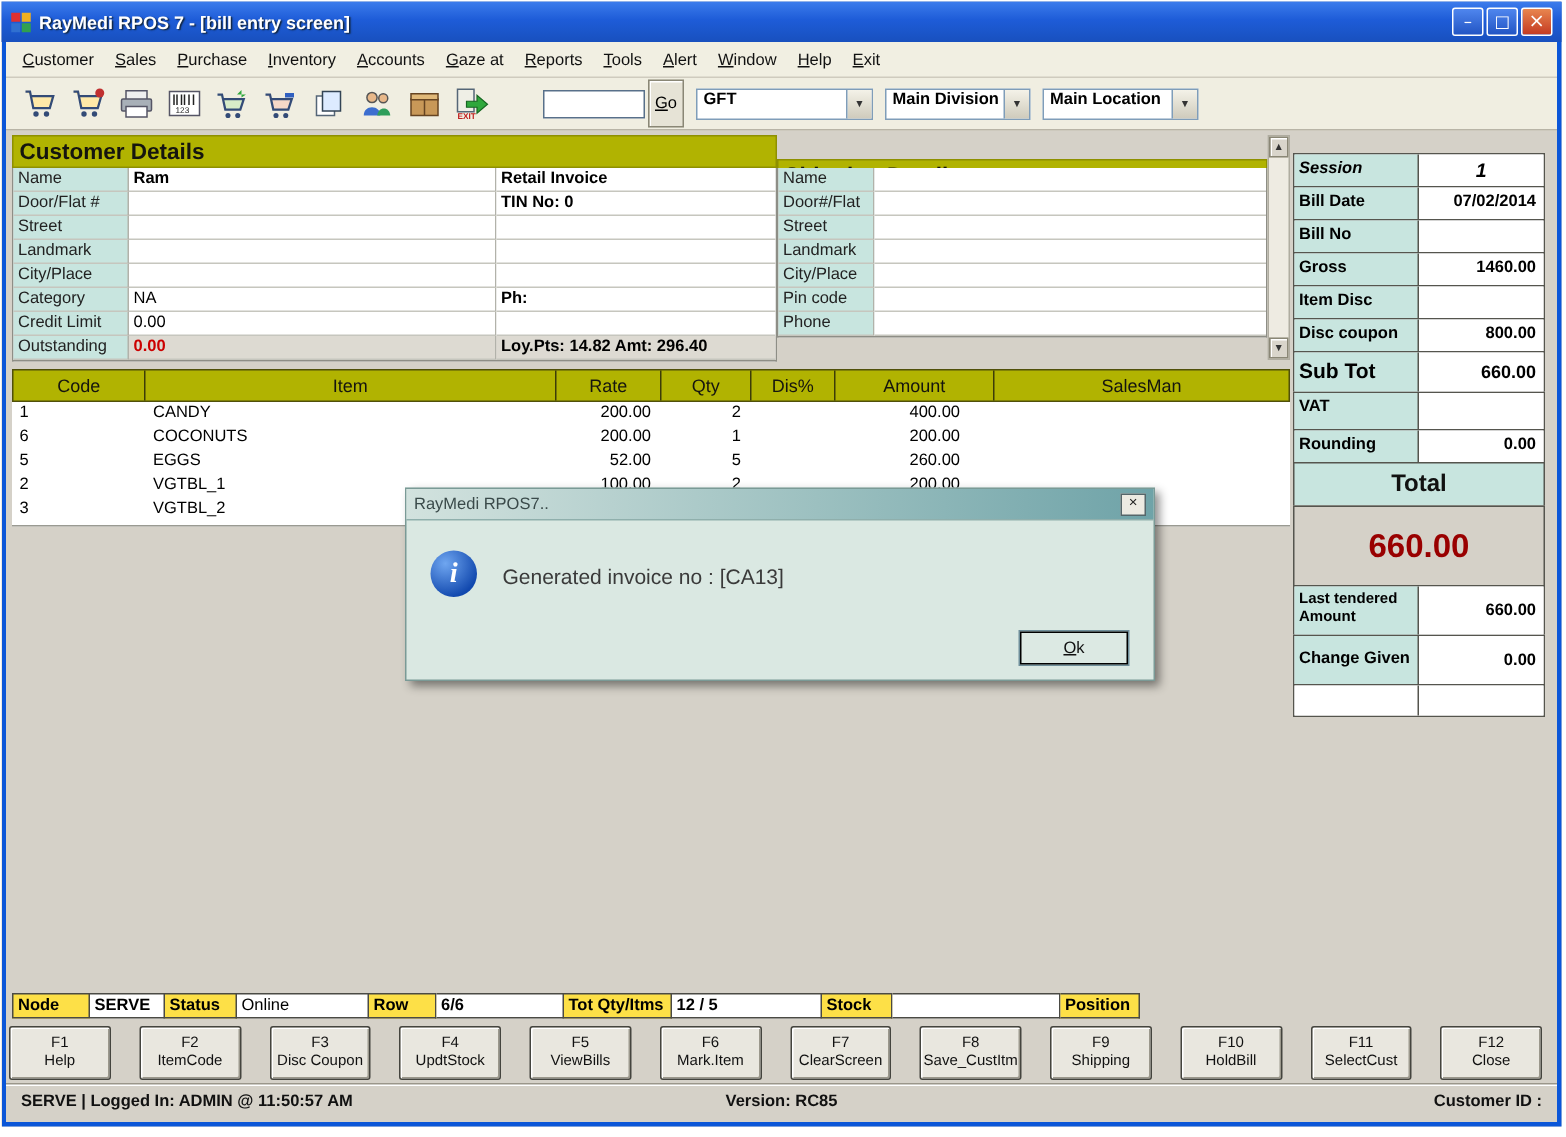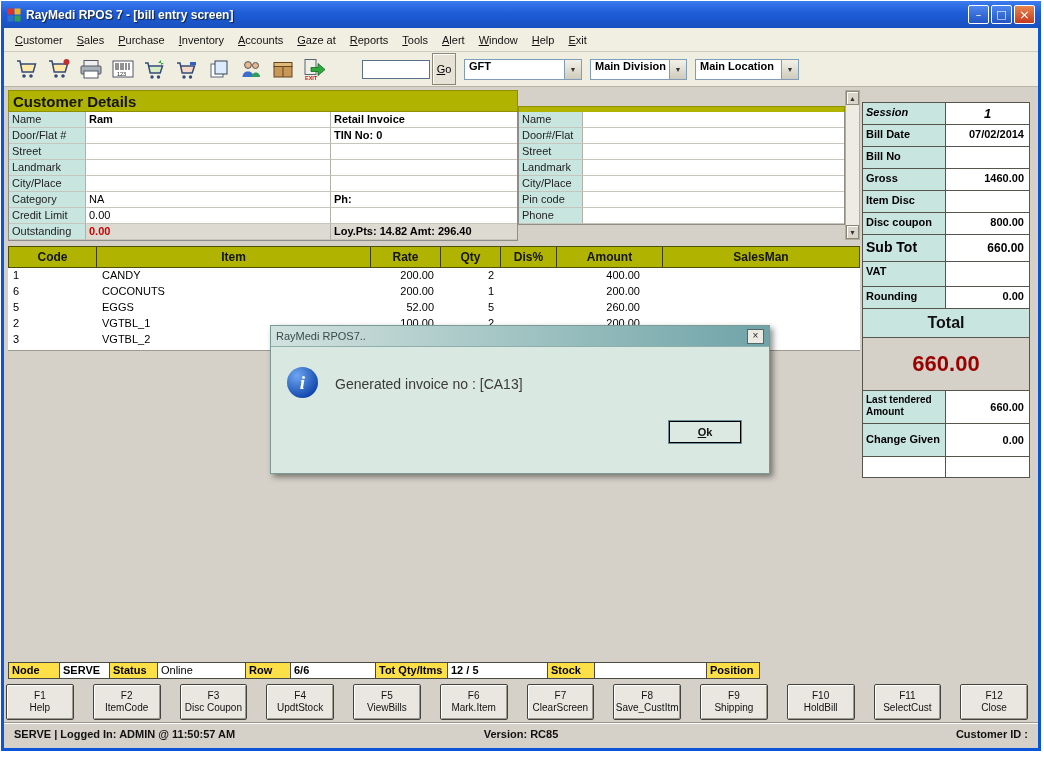--- a/index.html
+++ b/index.html
@@ -64,21 +64,21 @@
     background:#EEEBE2; border:1px solid #AFACA0; }
   .sb-btn { position:absolute; left:0; width:13px; height:14px; background:#D9D5CB;
     border:1px solid #8A8776; box-shadow:inset 1px 1px 0 #fff; font-size:7px; display:flex;
     align-items:center; justify-content:center; color:#333; }
   .sb-btn.up { top:0; } .sb-btn.down { bottom:0; }
 
   
   .tbl-head { position:absolute; left:8px; top:246px; width:852px; height:22px;
     background:#B1B301; border:1px solid #50500A; display:grid;
     grid-template-columns:88px 274px 70px 60px 56px 106px 1fr; }
-  .tbl-head span { border-right:1px solid #3C3C08; font-weight:bold; font-size:12px; color:#15150F;
+  .tbl-head span { border-right:1px solid #3C3C08; font-weight:normal; font-size:12px; color:#15150F;
     display:flex; align-items:center; justify-content:center; }
   .tbl-head span:last-child { border-right:none; }
   .tbl-body { position:absolute; left:8px; top:268px; width:852px; height:83px;
     background:#fff; border-bottom:1px solid #9A9A92; }
   .trow { display:grid; grid-template-columns:88px 274px 70px 60px 56px 106px 1fr; height:16px;
     font-size:11px; line-height:15px; }
   .trow .c-code { padding-left:5px; }
   .trow .c-item { padding-left:6px; }
   .trow .c-rate, .trow .c-qty { text-align:right; padding-right:6px; }
   .trow .c-amt { text-align:right; padding-right:22px; }
@@ -113,33 +113,33 @@
   .srow.big .slbl { font-size:14px; padding-top:4px; }
   .srow.big .sval { font-size:12px; padding-top:6px; }
   .sval.sess { text-align:center; font-size:13px; }
   .slbl.small { font-size:10px; line-height:1.15; }
   .total-head { height:30px; border:1px solid #55554E; margin-top:-1px; background:#C8E5DF;
     font-weight:bold; font-size:16px; color:#111; display:flex; align-items:center; justify-content:center; }
   .total-big { height:54px; border:1px solid #55554E; margin-top:-1px; background:#D5D1C8;
     color:#990000; font-weight:bold; font-size:22px; display:flex; align-items:center; justify-content:center; }
 
   
-  .dialog { position:absolute; left:270px; top:325px; width:500px; height:149px; z-index:50;
+  .dialog { position:absolute; left:270px; top:325px; width:500px; height:129px; z-index:50;
     background:#DAE8E2; border:1px solid #7A9A96; box-shadow:3px 3px 6px rgba(0,0,0,0.45); }
   .dlg-title { height:21px; background:linear-gradient(90deg,#D2E2DE 0%,#9CC0C0 55%,#6FA3A8 100%);
     display:flex; align-items:center; padding:0 5px; font-size:11px; color:#3A4A4A; border-bottom:1px solid #8FAFAC; }
   .dlg-close { margin-left:auto; width:17px; height:15px; background:#ECEAE2; border:1px solid #55666A;
     font-size:10px; line-height:12px; text-align:center; color:#222; }
   .dlg-body { position:relative; height:105px; }
   .info-icon { position:absolute; left:16px; top:20px; width:31px; height:31px; border-radius:50%;
     background:radial-gradient(circle at 32% 28%, #6FA6F0, #1148AE 75%); color:#fff;
     font:italic bold 19px "Liberation Serif", serif; display:flex; align-items:center; justify-content:center; }
   .dlg-msg { position:absolute; left:64px; top:29px; font-size:14px; color:#3A3A3A; }
-  .dlg-ok { position:absolute; right:28px; bottom:9px; width:72px; height:22px; background:#DCE9E3;
-    border:1px solid #000; box-shadow:0 0 0 1px #6E8E9A; font-size:11px; color:#111;font-weight:bold; }
+  .dlg-ok { position:absolute; right:17px; bottom:9px; width:72px; height:22px; background:#DCE9E3;
+    border:1px solid #000; box-shadow:0 0 0 1px #6E8E9A; font-size:11px; color:#111; }
   .ul { display:block; }
   .ul::first-letter { text-decoration:underline; }
 </style>
 </head>
 <body>
 
 <div class="window"></div>
 
 <div class="titlebar">
   <span class="app-icon">

